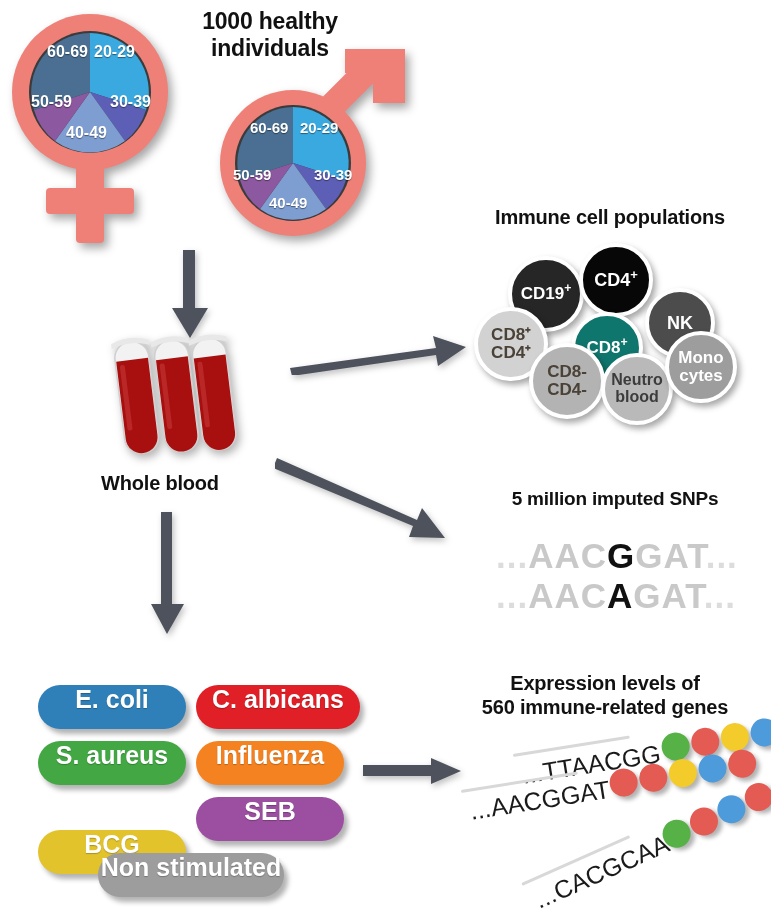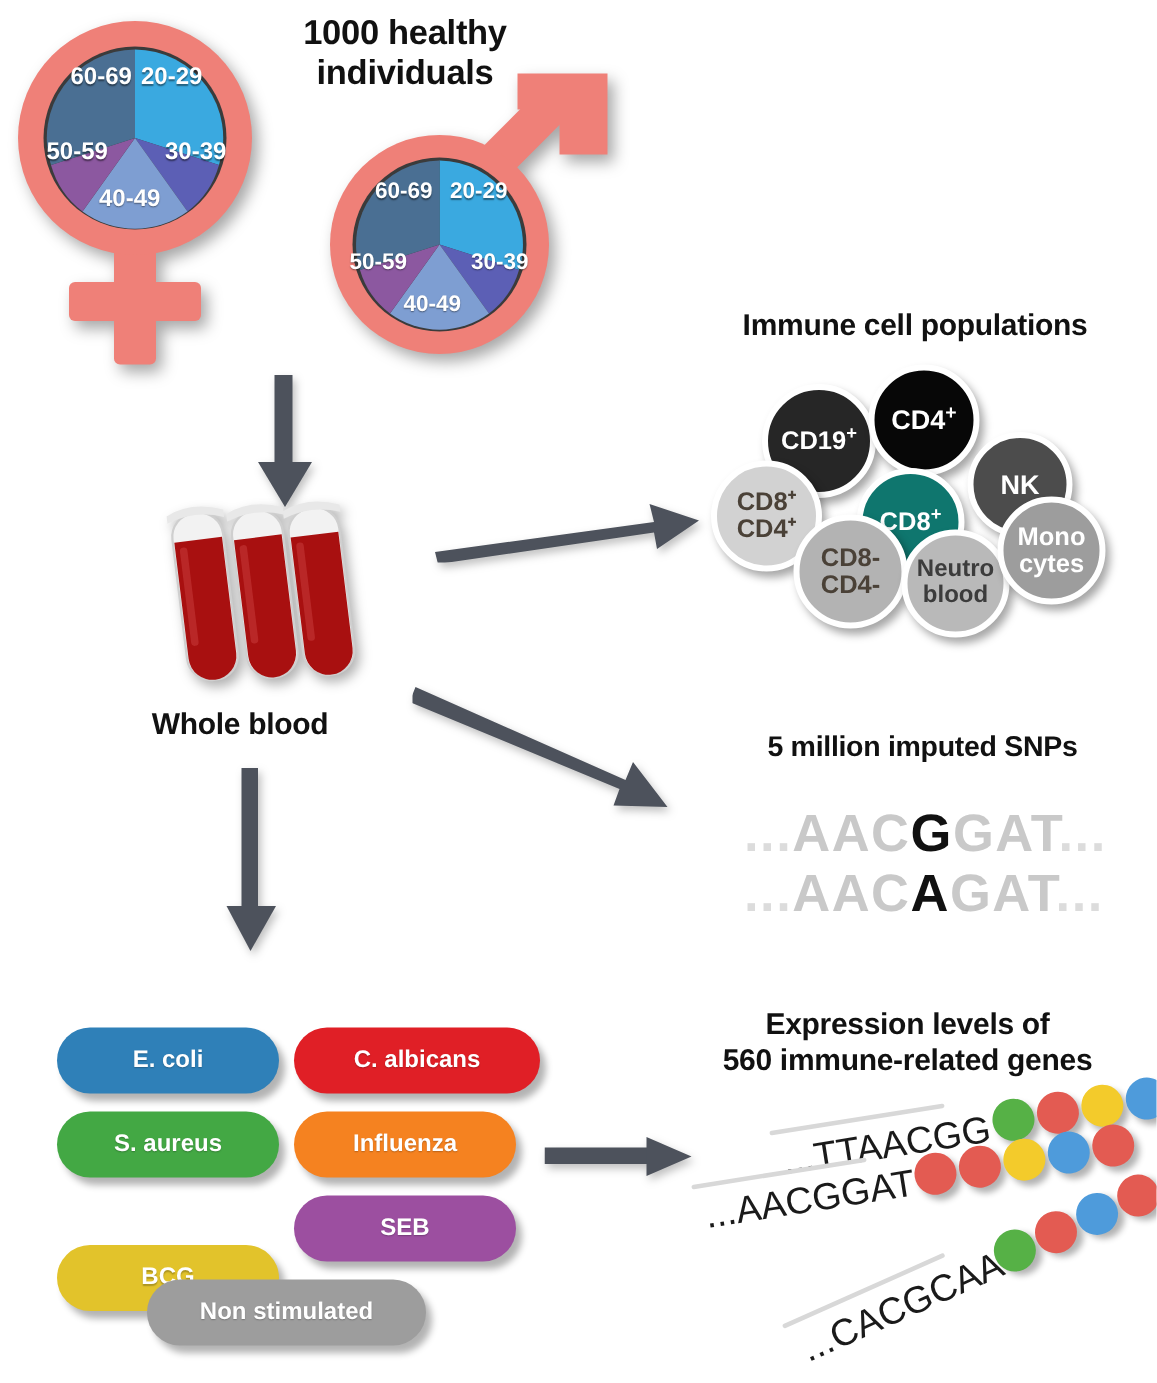--- a/index.html
+++ b/index.html
@@ -67,22 +67,22 @@
     white-space:nowrap;
   }
   .snp-dim{color:#c9c9c9;}
   .snp-hi{color:#111111;}
   .snp-faint{color:#dcdcdc;}
 
   
   .pill{
     position:absolute;
     border-radius:22px;
-    display:flex;align-items:center;justify-content:center;
-    color:#ffffff;font-weight:bold;font-size:16px;
+    display:flex;align-items:flex-start;justify-content:center;
+    color:#ffffff;font-weight:bold;font-size:25px;
     box-shadow:4px 5px 5px rgba(0,0,0,.3);
     text-shadow:0 1px 1px rgba(0,0,0,.25);
     white-space:nowrap;
   }
 
   
   .strand{position:absolute;transform-origin:left center;}
   .strand .seq{
     position:absolute;left:0;top:0;
     font-size:25px;color:#1a1a1a;

